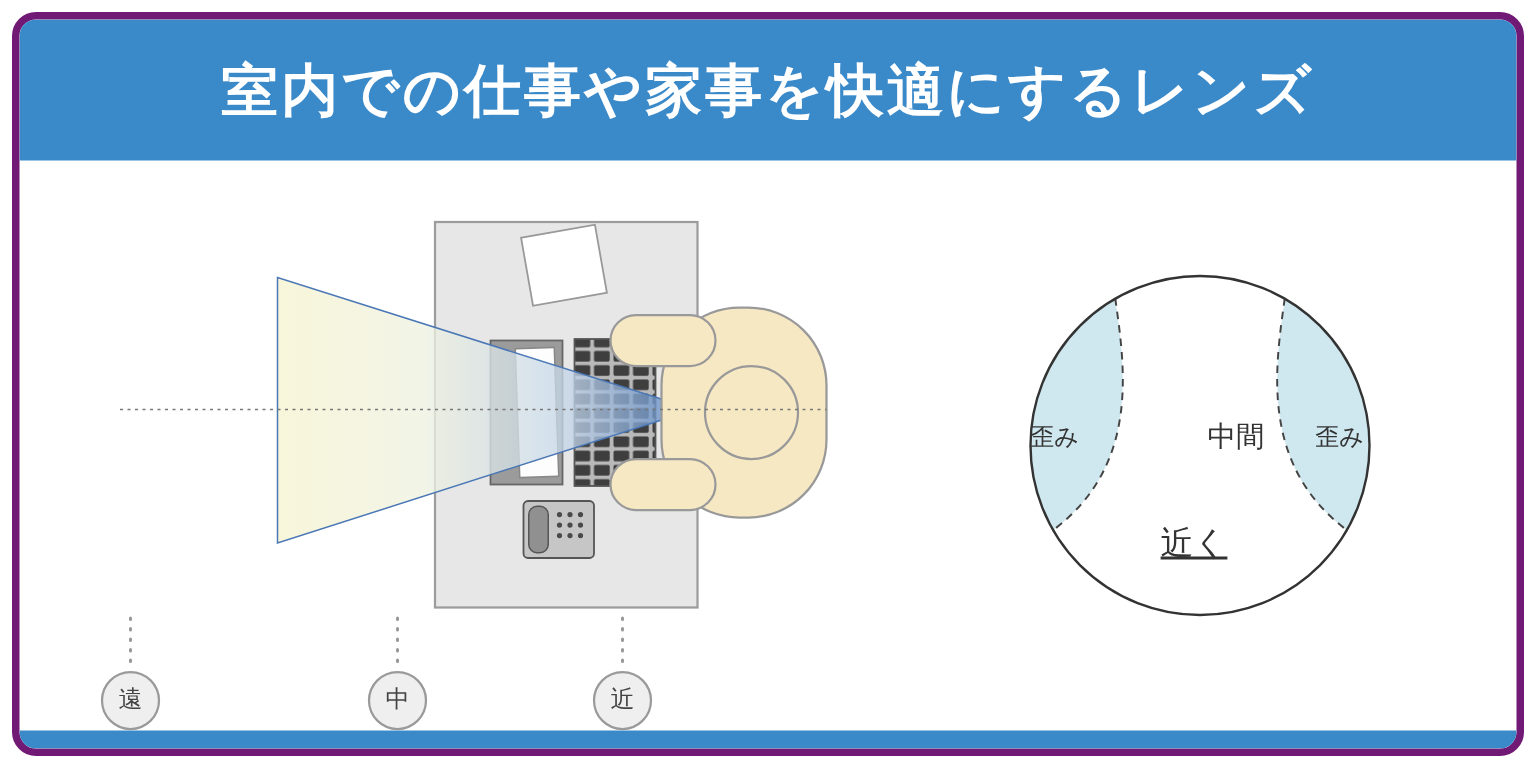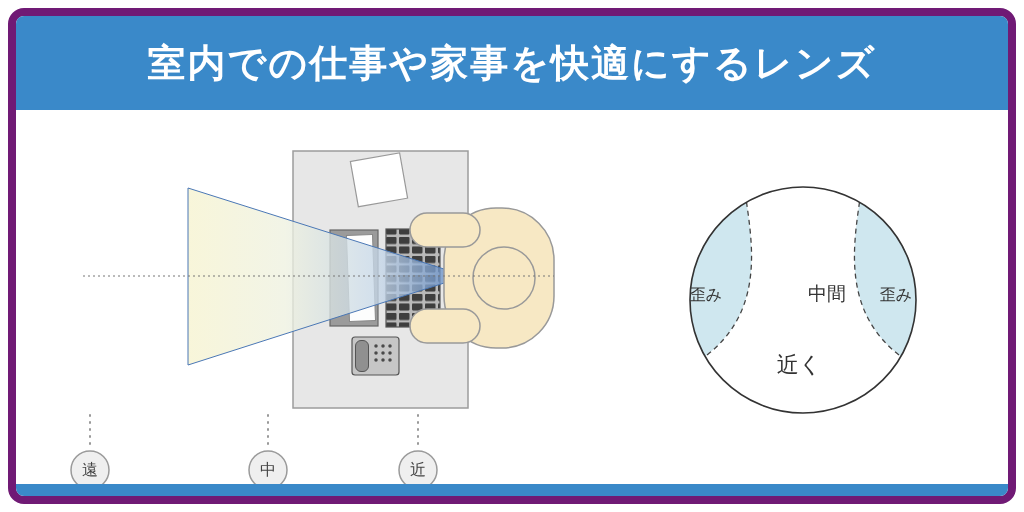--- a/index.html
+++ b/index.html
@@ -1,18 +1,18 @@
 <!DOCTYPE html>
 <html><head>
 <meta charset="utf-8">
 <style>
   html,body{margin:0;padding:0;background:#fff;}
   .stage{position:relative;width:1024px;height:512px;background:#fff;overflow:hidden;
          font-family:"DejaVu Sans","Liberation Sans",sans-serif;}
-  .card{position:absolute;inset:8px;border:8px solid #701a75;border-radius:16px;
+  .card{position:absolute;inset:8px;border:5px solid #701a75;border-radius:16px;
         background:#fff;overflow:hidden;box-sizing:border-box;}
   .card-header{position:absolute;top:0;left:0;right:0;height:94px;background:#3a89c9;
         display:flex;align-items:center;justify-content:center;}
   .title{margin:0;color:#ffffff;font-size:38px;font-weight:700;letter-spacing:2px;}
   .card-footer{position:absolute;left:0;right:0;bottom:0;height:12px;background:#3a89c9;}
   .scene-svg{position:absolute;left:22px;top:107px;}
   .lens-svg{position:absolute;left:647px;top:152px;}
   .label{position:absolute;transform:translate(-50%,-50%);color:#333;white-space:nowrap;}
   .label-distort{font-size:16px;}
   .label-mid{font-size:19px;}
@@ -95,21 +95,21 @@
       <path d="M 83.5 34 C 90 80 100 145 42 188.5 A 113 113 0 0 1 83.5 34 Z" fill="#cfe7ef"></path>
       <path d="M 196.5 34 C 190 80 180 145 238 188.5 A 113 113 0 0 0 196.5 34 Z" fill="#cfe7ef"></path>
       <path d="M 83.5 34 C 90 80 100 145 42 188.5" fill="none" stroke="#444" stroke-width="1.3" stroke-dasharray="5 4"></path>
       <path d="M 196.5 34 C 190 80 180 145 238 188.5" fill="none" stroke="#444" stroke-width="1.3" stroke-dasharray="5 4"></path>
       <circle cx="140" cy="132" r="113" fill="none" stroke="#333" stroke-width="1.6"></circle>
     </svg>
 
     <div class="label label-distort" style="left:690px;top:279px;">歪み</div>
     <div class="label label-mid" style="left:783px;top:278px;margin-left:28px;">中間</div>
     <div class="label label-distort" style="left:880px;top:279px;">歪み</div>
-    <div class="label label-near" style="left:783px;top:349px;">近く</div>
+    <div class="label label-near" style="left:783px;top:349px;text-decoration:underline;">近く</div>
 
     <div class="label label-marker" style="left:74px;top:454px;">遠</div>
     <div class="label label-marker" style="left:252px;top:454px;">中</div>
     <div class="label label-marker" style="left:402px;top:454px;">近</div>
 
     <div class="card-footer"></div>
   </div>
 </div>
 
 </body></html>

